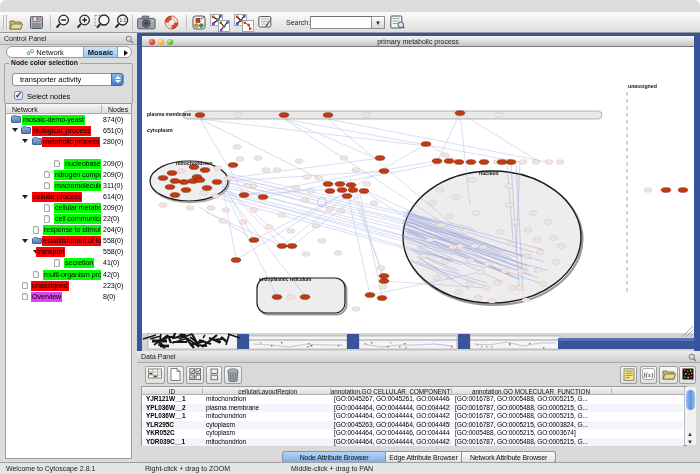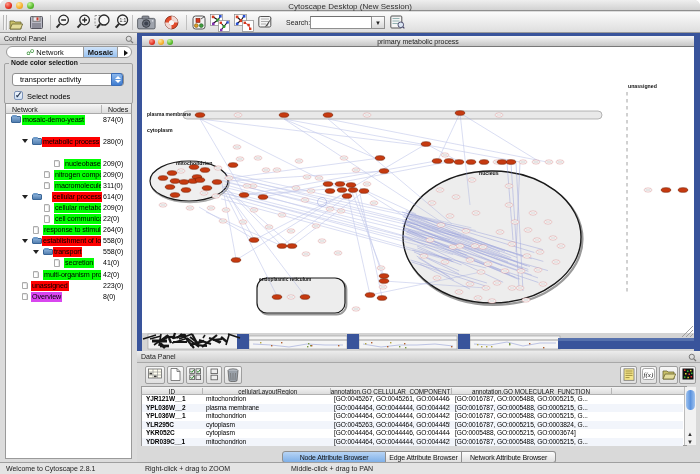--- a/index.html
+++ b/index.html
@@ -89,26 +89,20 @@
 .dtab { position:absolute; top:0; height:12px; line-height:11px; text-align:center; background:linear-gradient(#fdfdfd,#dfdfdf); border:1px solid #8f8f8f; white-space:nowrap; overflow:hidden; }
 #dtab1 { left:0; width:104px; background:linear-gradient(#b7d4f5,#7fb0e8); border-radius:3px 0 0 3px; }
 #dtab2 { left:104px; width:76px; border-left:none; }
 #dtab3 { left:180px; width:94px; border-left:none; border-radius:0 3px 3px 0; }
 
 #status { position:absolute; left:0; top:462px; width:700px; height:12px; background:#e4e4e4; border-top:1px solid #9f9f9f; font-size:7px; color:#222; }
 #status span { position:absolute; top:2px; }
 </style></head>
 <body>
 <div id="win">
-  <div id="titlebar">
-    <div class="tl t1"></div>
-      <div class="tl t2"></div>
-      <div class="tl t3"></div>
-    <div id="wtitle">Cytoscape Desktop (New Session)</div>
-  </div>
   <div id="toolbar">
     <div class="grip" style="left:3px"></div>
       <div class="grip" style="left:6px"></div>
 
     <div class="ticon" style="left:9px;top:4px"><svg width="14" height="12" viewBox="0 0 14 12">
           <path d="M1 3 h4 l1 1 h6 v7 h-11 z" fill="#c9c06a" stroke="#6b6430" stroke-width="0.8"></path>
           <path d="M1 11 l2.2-5 h10.5 l-2.2 5 z" fill="#e3dc9a" stroke="#6b6430" stroke-width="0.8"></path>
         </svg></div>
 
     <div class="ticon" style="left:30px;top:3px"><svg width="13" height="13" viewBox="0 0 13 13">
@@ -240,20 +234,28 @@
         <span class="h2">Nodes</span>
       </div>
     <div id="treerows" style="position:absolute;left:0;top:-33px;width:137px;height:422px;">
 <div class="trow" style="top:114.0px">
           <div class="fold" style="left:11px">
             <div class="ftab"></div>
           </div>
           <div class="tlab" style="left:22px;max-width:79px;background:#00ff00">mosaic-demo-yeast</div>
           <div class="tcnt" style="color:#000000">874(0)</div>
         </div>
+<div class="trow" style="top:125.1px">
+          <div class="arr" style="left:12px;border-top-color:#222"></div>
+          <div class="fold" style="left:21px">
+            <div class="ftab"></div>
+          </div>
+          <div class="tlab" style="left:32px;max-width:69px;background:#ff0000">biological_process</div>
+          <div class="tcnt" style="color:#000000">651(0)</div>
+        </div>
 <div class="trow" style="top:136.1px">
           <div class="arr" style="left:22px;border-top-color:#222"></div>
           <div class="fold" style="left:32px">
             <div class="ftab"></div>
           </div>
           <div class="tlab" style="left:42px;max-width:59px;background:#ff0000">metabolic process</div>
           <div class="tcnt" style="color:#000000">280(0)</div>
         </div>
 <div class="trow" style="top:158.3px">
           <div class="pg" style="left:54px"></div>
@@ -268,21 +270,21 @@
 <div class="trow" style="top:180.4px">
           <div class="pg" style="left:44px"></div>
           <div class="tlab" style="left:54px;width:47px;background:#00ff00">macromolecule</div>
           <div class="tcnt" style="color:#000000">311(0)</div>
         </div>
 <div class="trow" style="top:191.5px">
           <div class="arr" style="left:22px;border-top-color:#222"></div>
           <div class="fold" style="left:32px">
             <div class="ftab"></div>
           </div>
-          <div class="tlab" style="left:52px;max-width:59px;background:#ff0000">cellular process</div>
+          <div class="tlab" style="left:32px;max-width:59px;background:#ff0000">cellular process</div>
           <div class="tcnt" style="color:#000000">614(0)</div>
         </div>
 <div class="trow" style="top:202.6px">
           <div class="pg" style="left:44px"></div>
           <div class="tlab" style="left:54px;width:47px;background:#00ff00">cellular metabo</div>
           <div class="tcnt" style="color:#000000">209(0)</div>
         </div>
 <div class="trow" style="top:213.6px">
           <div class="pg" style="left:44px"></div>
           <div class="tlab" style="left:54px;width:47px;background:#00ff00">cell communicat</div>
@@ -299,21 +301,21 @@
 <div class="trow" style="top:224.7px">
           <div class="pg" style="left:33px"></div>
           <div class="tlab" style="left:43px;width:58px;background:#00ff00">response to stimul</div>
           <div class="tcnt" style="color:#000000">264(0)</div>
         </div>
 <div class="trow" style="top:246.8px">
           <div class="arr" style="left:33px;border-top-color:#222"></div>
           <div class="fold" style="left:43px">
             <div class="ftab"></div>
           </div>
-          <div class="tlab" style="left:53px;max-width:48px;background:#ff0000">transport</div>
+          <div class="tlab" style="left:36px;max-width:48px;background:#ff0000">transport</div>
           <div class="tcnt" style="color:#000000">558(0)</div>
         </div>
 <div class="trow" style="top:257.9px">
           <div class="pg" style="left:54px"></div>
           <div class="tlab" style="left:64px;max-width:37px;background:#00ff00">secretion</div>
           <div class="tcnt" style="color:#000000">41(0)</div>
         </div>
 <div class="trow" style="top:269.0px">
           <div class="pg" style="left:33px"></div>
           <div class="tlab" style="left:43px;width:58px;background:#00ff00">multi-organism pro</div>

